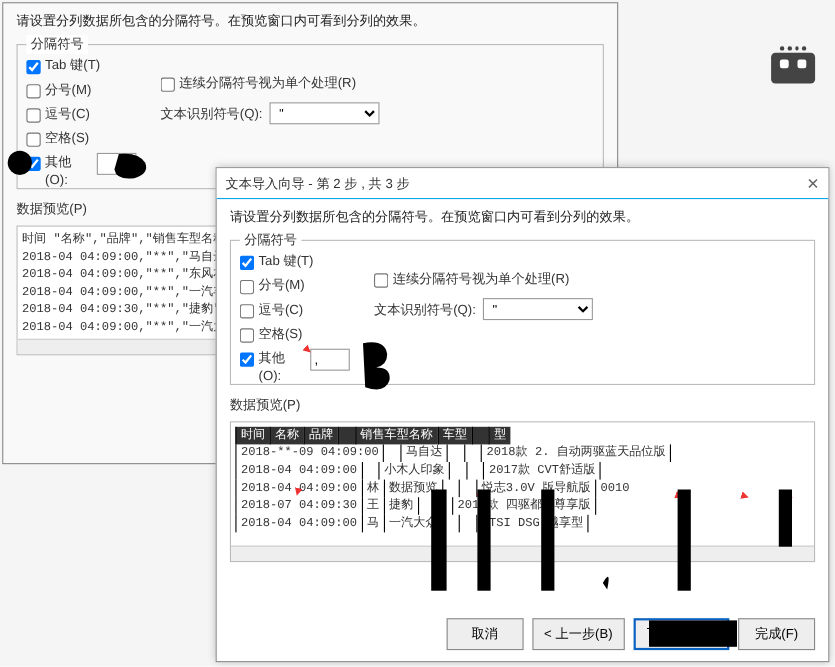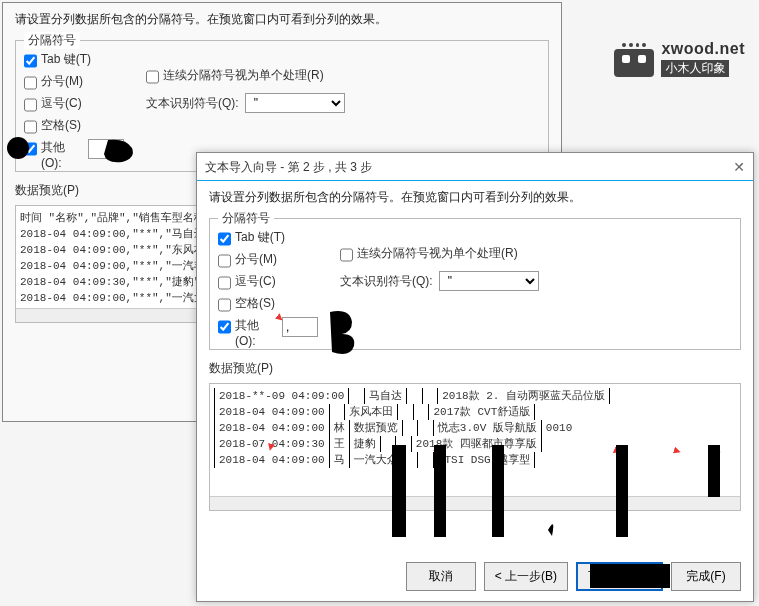--- a/index.html
+++ b/index.html
@@ -226,32 +226,42 @@
           </select>
         </div>
       </div>
     </div>
   </div>
 
   <div class="sec-label">数据预览(P)</div>
   <div class="preview" style="height:128px;">
     <div class="preview-inner" id="front-preview">
         <div class="tbl">
+          <div class="tblc" style="background: rgb(51, 51, 51); color: rgb(255, 255, 255);">时间</div>
+          <div class="tblc" style="background: rgb(51, 51, 51); color: rgb(255, 255, 255);">名称</div>
+          <div class="tblc" style="background: rgb(51, 51, 51); color: rgb(255, 255, 255);">品牌</div>
+          <div class="tblc" style="background: rgb(51, 51, 51); color: rgb(255, 255, 255);">&nbsp;</div>
+          <div class="tblc" style="background: rgb(51, 51, 51); color: rgb(255, 255, 255);">销售车型名称</div>
+          <div class="tblc" style="background: rgb(51, 51, 51); color: rgb(255, 255, 255);">车型</div>
+          <div class="tblc" style="background: rgb(51, 51, 51); color: rgb(255, 255, 255);">&nbsp;</div>
+          <div class="tblc" style="background: rgb(51, 51, 51); color: rgb(255, 255, 255);">型</div>
+        </div>
+        <div class="tbl">
           <div class="tblc">2018-**-09 04:09:00</div>
           <div class="tblc">&nbsp;</div>
           <div class="tblc">马自达</div>
           <div class="tblc">&nbsp;</div>
           <div class="tblc">&nbsp;</div>
           <div class="tblc">2018款  2.     自动两驱蓝天品位版</div>
           <div class="tblc">&nbsp;</div>
         </div>
         <div class="tbl">
           <div class="tblc">2018-04        04:09:00</div>
           <div class="tblc">&nbsp;</div>
-          <div class="tblc">东风本田</div>
+          <div class="tblc">小木人印象</div>
           <div class="tblc">&nbsp;</div>
           <div class="tblc">&nbsp;</div>
           <div class="tblc">2017款       CVT舒适版</div>
           <div class="tblc">&nbsp;</div>
         </div>
         <div class="tbl">
           <div class="tblc">2018-04        04:09:00</div>
           <div class="tblc">林</div>
           <div class="tblc">数据预览</div>
           <div class="tblc">&nbsp;</div>
@@ -292,24 +302,20 @@
 <div class="logo">
   <span class="robot">
     <span class="dots">
         <span></span>
         <span></span>
         <span></span>
         <span></span>
       </span>
     <span class="head"></span><span class="eye l"></span><span class="eye r"></span>
   </span>
-  <span class="brand">
-    <span class="en">xwood.net</span><br>
-    <span class="cn">小木人印象</span>
-  </span>
 </div>
 
 <svg class="anno" style="left:0;top:0;width:759px;height:606px;">
   <defs>
     <marker id="ah" viewBox="0 0 10 10" refX="9" refY="5" markerWidth="7" markerHeight="7" orient="auto">
       <path d="M0,0 L10,5 L0,10 z" fill="#e33"></path>
     </marker>
   </defs>
 
   <circle cx="18" cy="148" r="11" class="thick"></circle>

